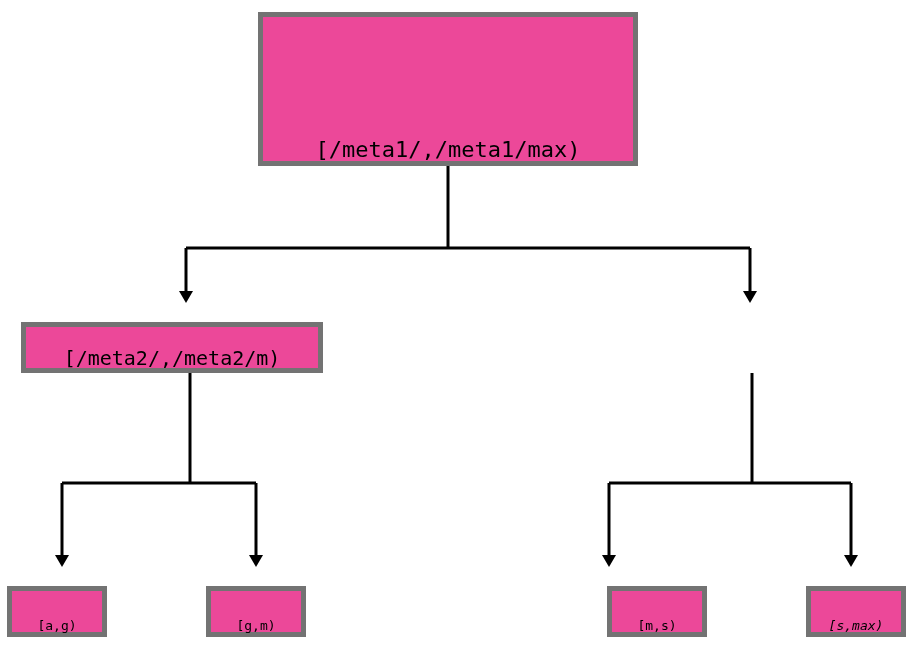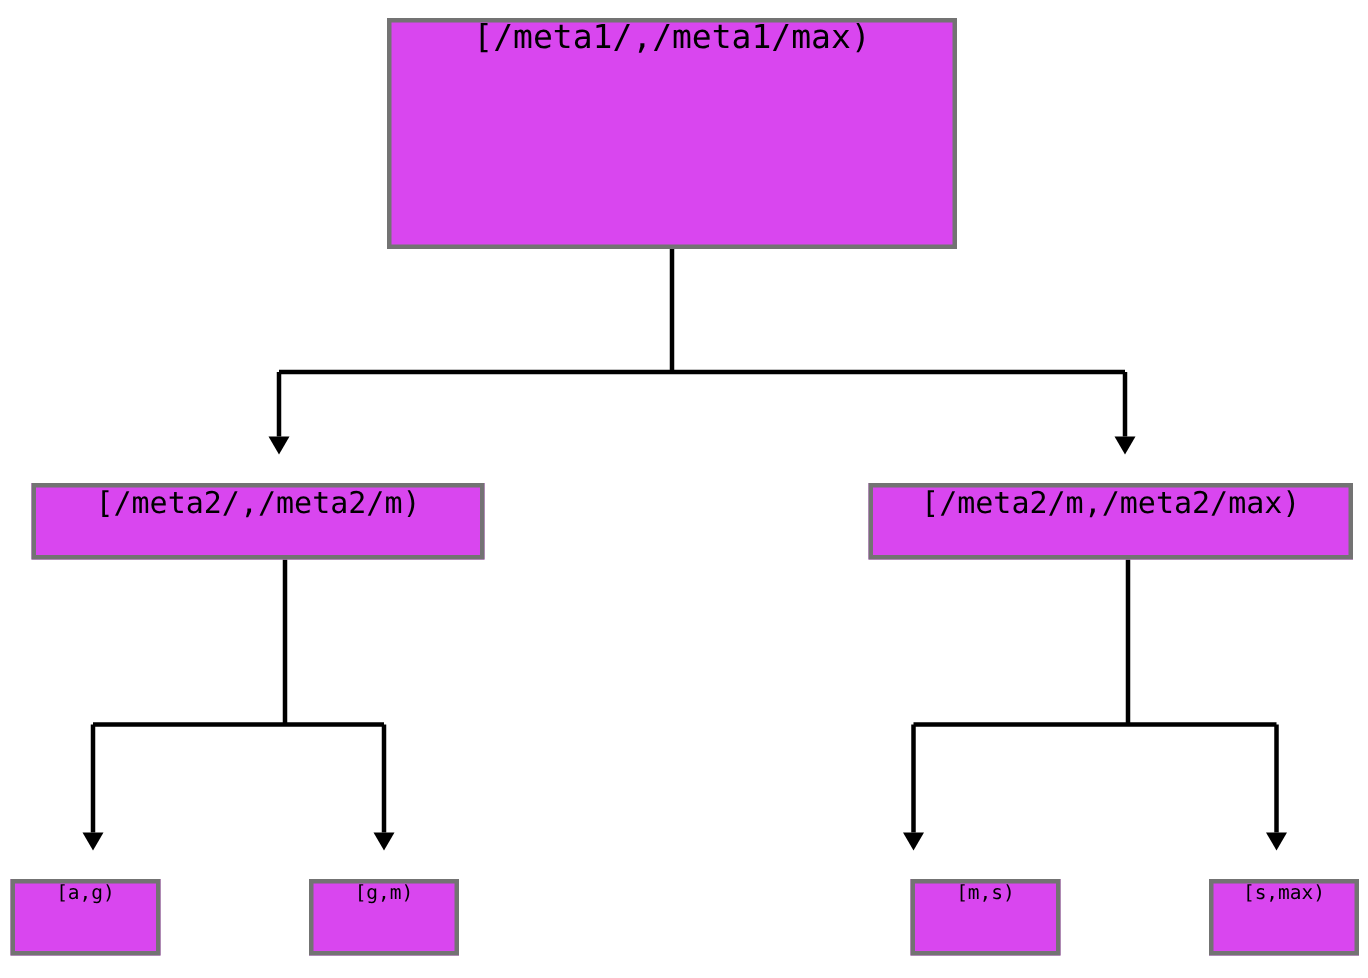--- a/index.html
+++ b/index.html
@@ -21,24 +21,24 @@
   #edge-layer {
     position: absolute;
     left: 0;
     top: 0;
     width: 912px;
     height: 652px;
   }
   .tree-node {
     position: absolute;
     box-sizing: border-box;
-    background: #d946ef;
-    border: 3px solid #737373;
+    background: #ec4899;
+    border: 5px solid #737373;
     display: flex;
-    align-items: flex-start;
+    align-items: flex-end;
     justify-content: center;
     color: #000000;
     letter-spacing: 0px;
     white-space: pre;
     z-index: 2;
   }
   .node-label {
     display: block;
     line-height: 1;
   }
@@ -59,21 +59,21 @@
   #node-meta2-high { left: 579px; top: 322px; width: 323px; }
   
   .node-leaf {
     height: 51px;
     width: 100px;
     font-size: 13px;
   }
   #node-leaf-ag   { left: 7px;   top: 586px; }
   #node-leaf-gm   { left: 206px; top: 586px; }
   #node-leaf-ms   { left: 607px; top: 586px; }
-  #node-leaf-smax { left: 806px; top: 586px; }
+  #node-leaf-smax { left: 806px; top: 586px; font-style: italic; }
 </style>
 </head>
 <body>
 
 <div id="diagram-canvas">
 
   <svg id="edge-layer" viewBox="0 0 912 652" width="912" height="652" xmlns="http://www.w3.org/2000/svg">
     <defs>
       <marker id="arrow-down" markerWidth="14" markerHeight="12" refX="7" refY="12" orient="auto-start-reverse" markerUnits="userSpaceOnUse">
         <path d="M 0 12 L 14 12 L 7 0 Z" fill="#000000"></path>
@@ -110,23 +110,20 @@
   </svg>
 
   <div class="tree-node" id="node-root">
     <span class="node-label">[/meta1/,/meta1/max)</span>
   </div>
 
   <div class="tree-node node-mid" id="node-meta2-low">
     <span class="node-label">[/meta2/,/meta2/m)</span>
   </div>
 
-  <div class="tree-node node-mid" id="node-meta2-high">
-    <span class="node-label">[/meta2/m,/meta2/max)</span>
-  </div>
 
   <div class="tree-node node-leaf" id="node-leaf-ag">
     <span class="node-label">[a,g)</span>
   </div>
 
   <div class="tree-node node-leaf" id="node-leaf-ms">
     <span class="node-label">[m,s)</span>
   </div>
 
   <div class="tree-node node-leaf" id="node-leaf-gm">

